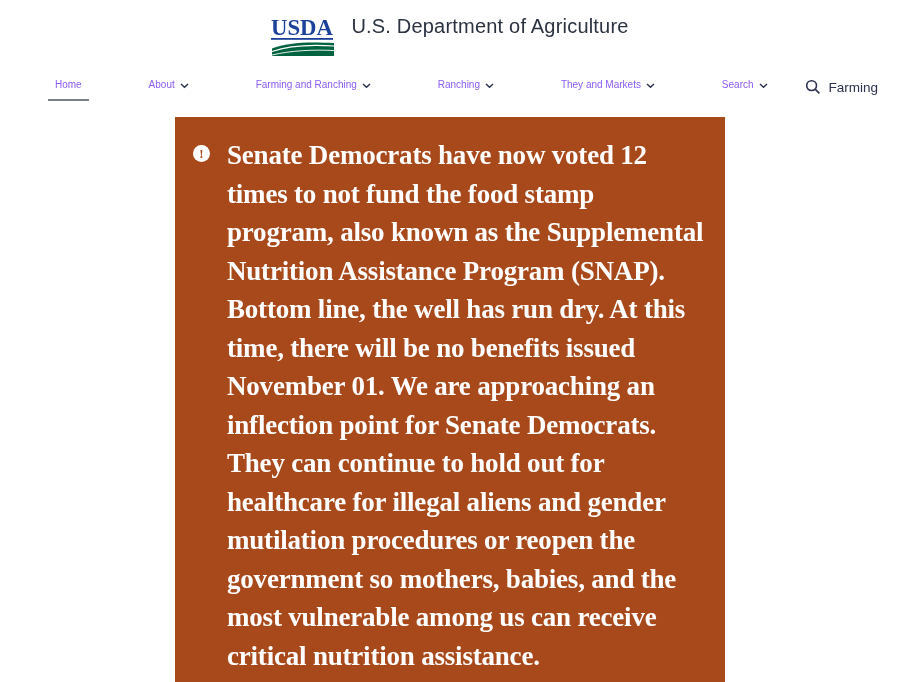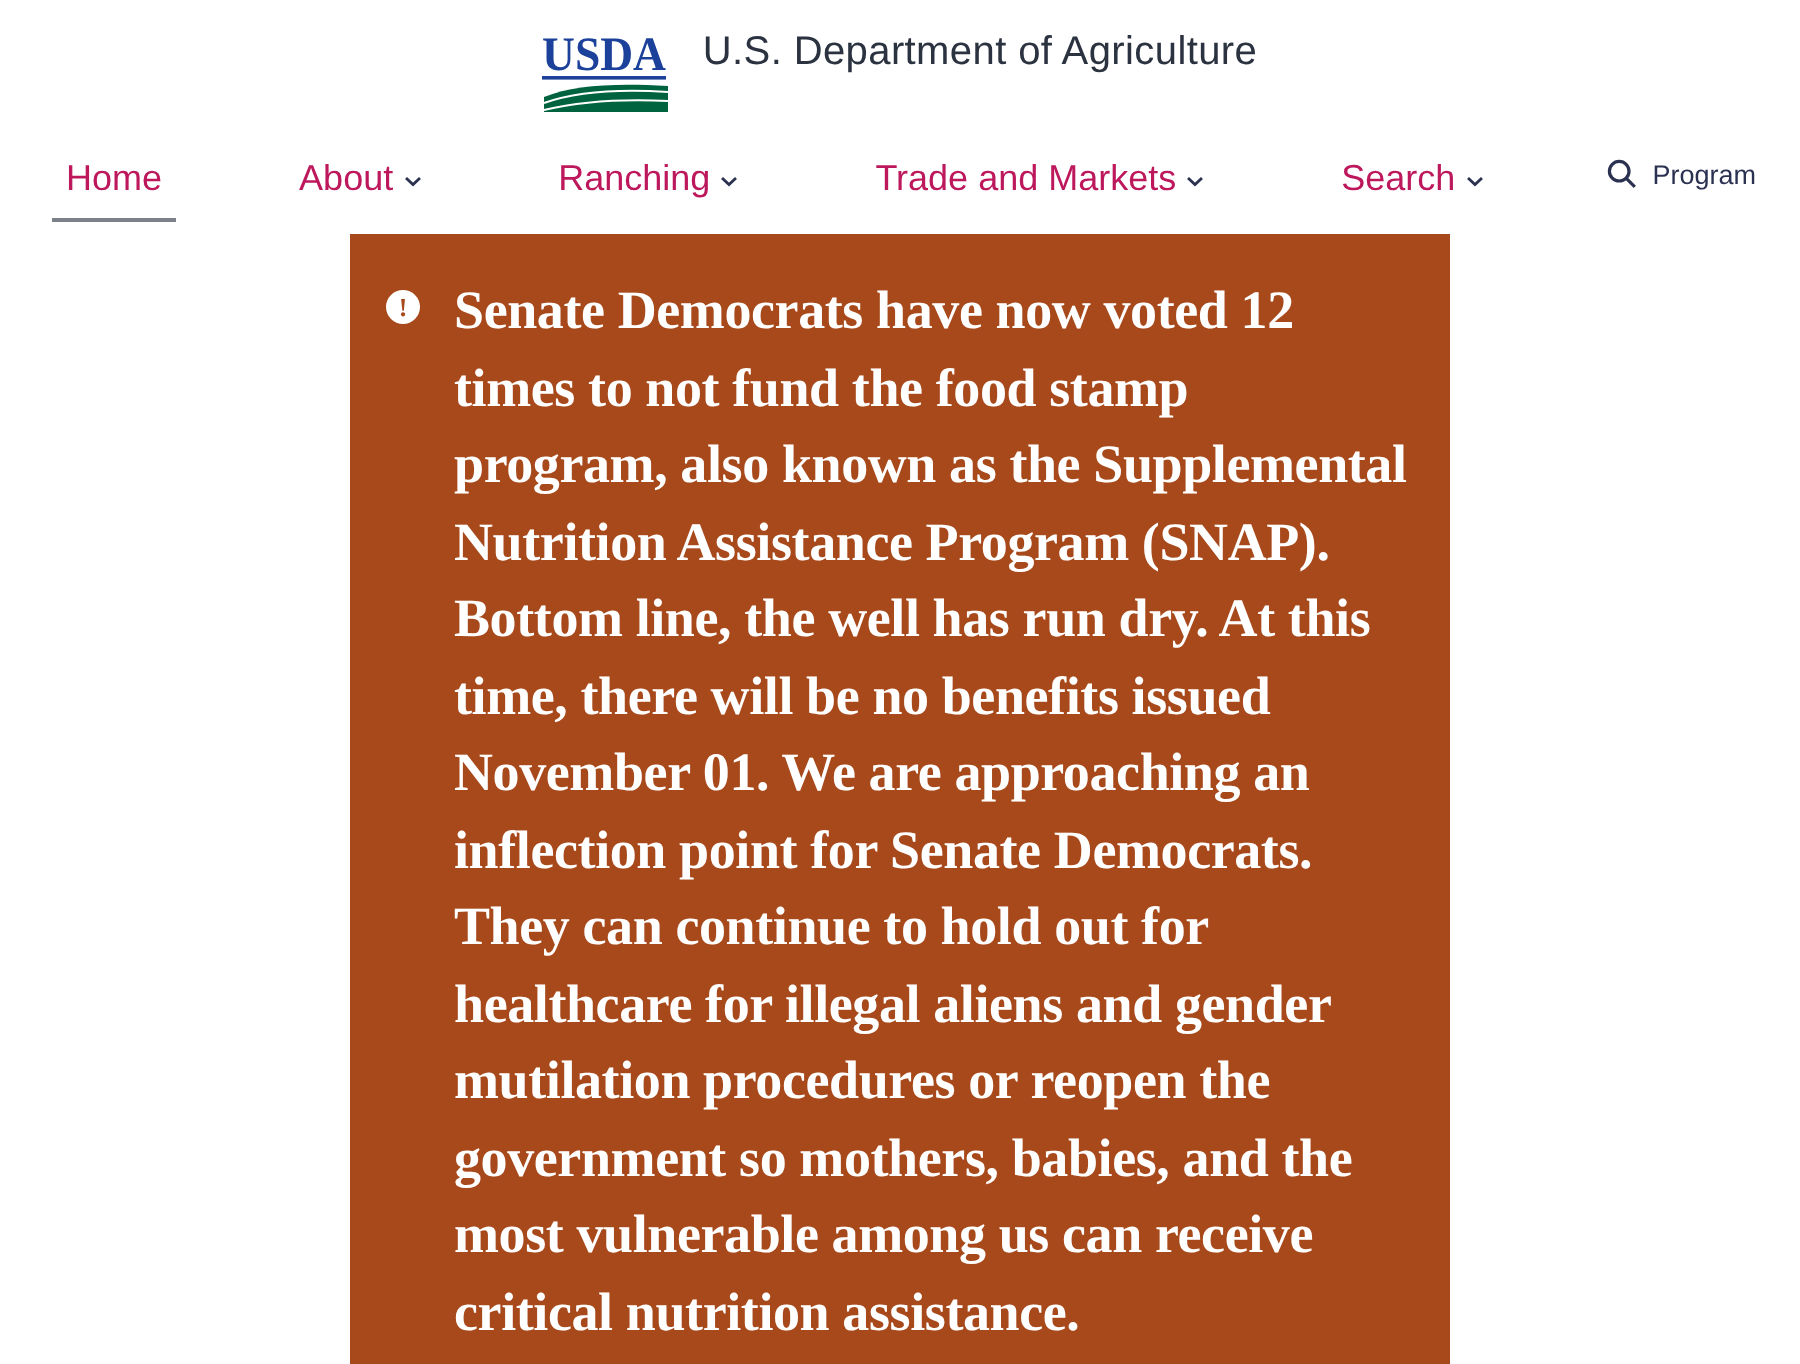--- a/index.html
+++ b/index.html
@@ -41,28 +41,29 @@
     display: flex;
     align-items: flex-start;
     justify-content: space-between;
     padding: 20px 22px 0 26px;
     height: 53px;
   }
   .nav-item {
     display: inline-flex;
     align-items: center;
     gap: 5px;
-    font-size: 18px;
+    font-size: 10px;
     font-weight: 400;
-    color: #be185d;
+    color: #8b5cf6;
     text-decoration: none;
     padding: 2px 7px 9px 7px;
     border-bottom: 2px solid transparent;
     cursor: pointer;
     white-space: nowrap;
+    margin-left: 22px;
   }
   .nav-item.active {
     border-bottom-color: #7b8089;
   }
   .chev { display: inline-block; margin-top: 2px; }
   .nav-search {
     display: inline-flex;
     align-items: center;
     gap: 7px;
     font-size: 13.5px;
@@ -127,42 +128,48 @@
   <a class="nav-item active">
     <span>Home</span>
   </a>
   <a class="nav-item">
     <span>About</span>
     <svg class="chev" width="9" height="6">
       <path d="M1 1 L4.5 4.3 L8 1" stroke="#2b3150" stroke-width="1.4" fill="none"></path>
     </svg>
   </a>
   <a class="nav-item">
+    <span>Farming and Ranching</span>
+    <svg class="chev" width="9" height="6">
+      <path d="M1 1 L4.5 4.3 L8 1" stroke="#2b3150" stroke-width="1.4" fill="none"></path>
+    </svg>
+  </a>
+  <a class="nav-item">
     <span>Ranching</span>
     <svg class="chev" width="9" height="6">
       <path d="M1 1 L4.5 4.3 L8 1" stroke="#2b3150" stroke-width="1.4" fill="none"></path>
     </svg>
   </a>
   <a class="nav-item">
-    <span>Trade and Markets</span>
+    <span>They and Markets</span>
     <svg class="chev" width="9" height="6">
       <path d="M1 1 L4.5 4.3 L8 1" stroke="#2b3150" stroke-width="1.4" fill="none"></path>
     </svg>
   </a>
   <a class="nav-item">
     <span>Search</span>
     <svg class="chev" width="9" height="6">
       <path d="M1 1 L4.5 4.3 L8 1" stroke="#2b3150" stroke-width="1.4" fill="none"></path>
     </svg>
   </a>
   <a class="nav-search">
     <svg width="16" height="16" viewBox="0 0 16 16">
       <circle cx="6.6" cy="6.6" r="4.9" stroke="#2b3150" stroke-width="1.6" fill="none"></circle>
       <line x1="10.4" y1="10.4" x2="14.4" y2="14.4" stroke="#2b3150" stroke-width="1.6"></line>
     </svg>
-    <span>Program</span>
+    <span>Farming</span>
   </a>
 </nav>
 
 <section class="alert-banner">
   <span class="alert-icon">!</span>
   <p class="alert-text">Senate Democrats have now voted 12 times to not fund the food stamp program, also known as the Supplemental Nutrition Assistance Program (SNAP). Bottom line, the well has run dry. At this time, there will be no benefits issued November 01. We are approaching an inflection point for Senate Democrats. They can continue to hold out for healthcare for illegal aliens and gender mutilation procedures or reopen the government so mothers, babies, and the most vulnerable among us can receive critical nutrition assistance.</p>
 </section>
 
 </body></html>

